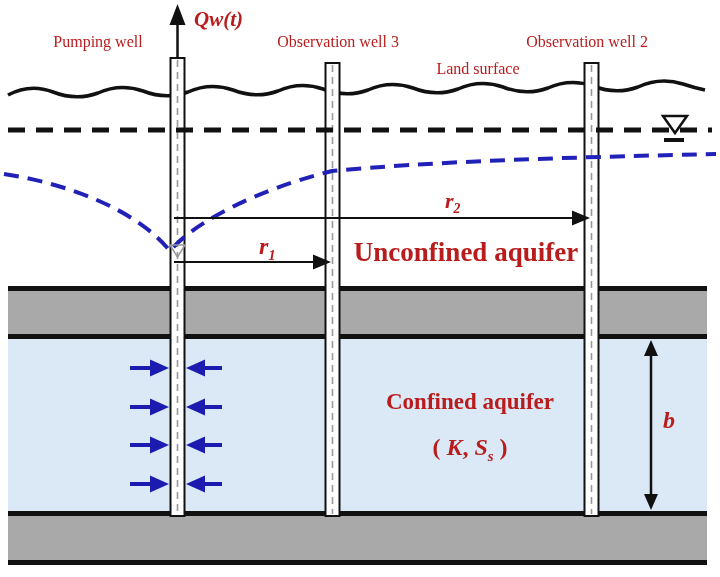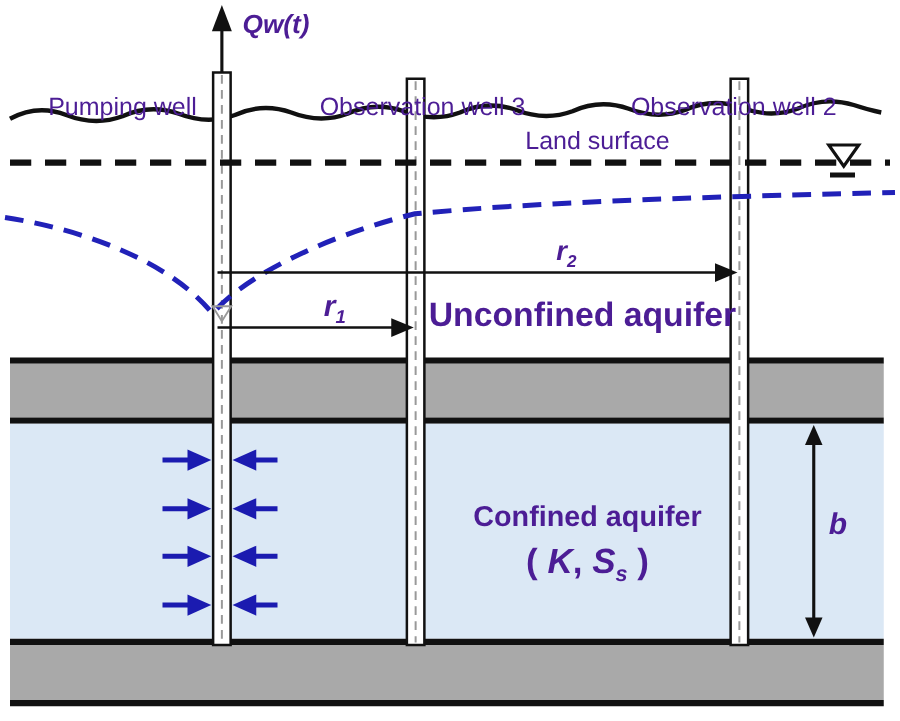--- a/index.html
+++ b/index.html
@@ -2,29 +2,29 @@
 <html style="--aquitard-gray: #a9a9a9; --confined-aquifer-blue: #dbe8f5; --flow-arrow-blue: #1b1bb0; --drawdown-curve-blue: #2121b8; --line-black: #111111; --well-centerline-gray: #999999;"><head>
 <meta charset="utf-8">
 <style>
   html,body{margin:0;padding:0;background:#fff;}
   .canvas{
     position:relative;width:720px;height:577px;background:#ffffff;
     font-family:"Liberation Serif",serif;overflow:hidden;
   }
   .canvas svg{position:absolute;left:0;top:0;}
   .lbl{
-    position:absolute;color:#4c1d95;white-space:nowrap;line-height:1;
-    font-family:Liberation Sans, sans-serif;
+    position:absolute;color:#b91c1c;white-space:nowrap;line-height:1;
+    font-family:Liberation Serif, serif;
   }
   .ctr{transform:translateX(-50%);}
-  .plain{font-size:20px;font-weight:400;margin-top:42px;}
+  .plain{font-size:16px;font-weight:400;}
   .bold{font-weight:700;}
   .bi{font-weight:700;font-style:italic;}
   sub{font-size:62%;font-style:italic;}
-  .params{white-space:pre;font-weight:700;font-size:28px;}
+  .params{white-space:pre;font-weight:700;font-size:24px;}
   .params .it{font-style:italic;}
   
   .band-gray{fill:var(--aquitard-gray,#a9a9a9);}
   .band-blue{fill:var(--confined-aquifer-blue,#dbe8f5);}
   .band-black{fill:var(--line-black,#111111);}
   .stroke-black{stroke:var(--line-black,#111111);fill:none;}
   .fill-black{fill:var(--line-black,#111111);}
   .well-casing{fill:#ffffff;stroke:var(--line-black,#111111);stroke-width:2;}
   .well-center{stroke:var(--well-centerline-gray,#999999);stroke-width:1.6;
     stroke-dasharray:7 5;fill:none;}
@@ -129,20 +129,20 @@
 
   <div class="lbl bi" style="left:194px;top:9px;font-size:21px;">Qw(t)</div>
 
   <div class="lbl bi" style="left:259px;top:234px;font-size:24px;"><span>r</span><sub>1</sub></div>
 
   <div class="lbl bi" style="left:445px;top:190px;font-size:22px;text-align:center;"><span>r</span><sub>2</sub></div>
 
   <div class="lbl bold ctr" style="left:466px;top:239px;font-size:27px;">Unconfined aquifer</div>
 
 
-  <div class="lbl bold ctr" style="left:470px;top:402px;font-size:23px;">Confined aquifer</div>
+  <div class="lbl bold ctr" style="left:470px;top:390px;font-size:23px;">Confined aquifer</div>
 
   <div class="lbl params ctr" style="left:470px;top:435px;"><span>( </span><span class="it">K</span><span>, </span><span class="it">S</span><sub>s</sub><span> )</span></div>
 
   <div class="lbl bi" style="left:663px;top:408px;font-size:24px;">b</div>
 
 
 </div>
 
 </body></html>

